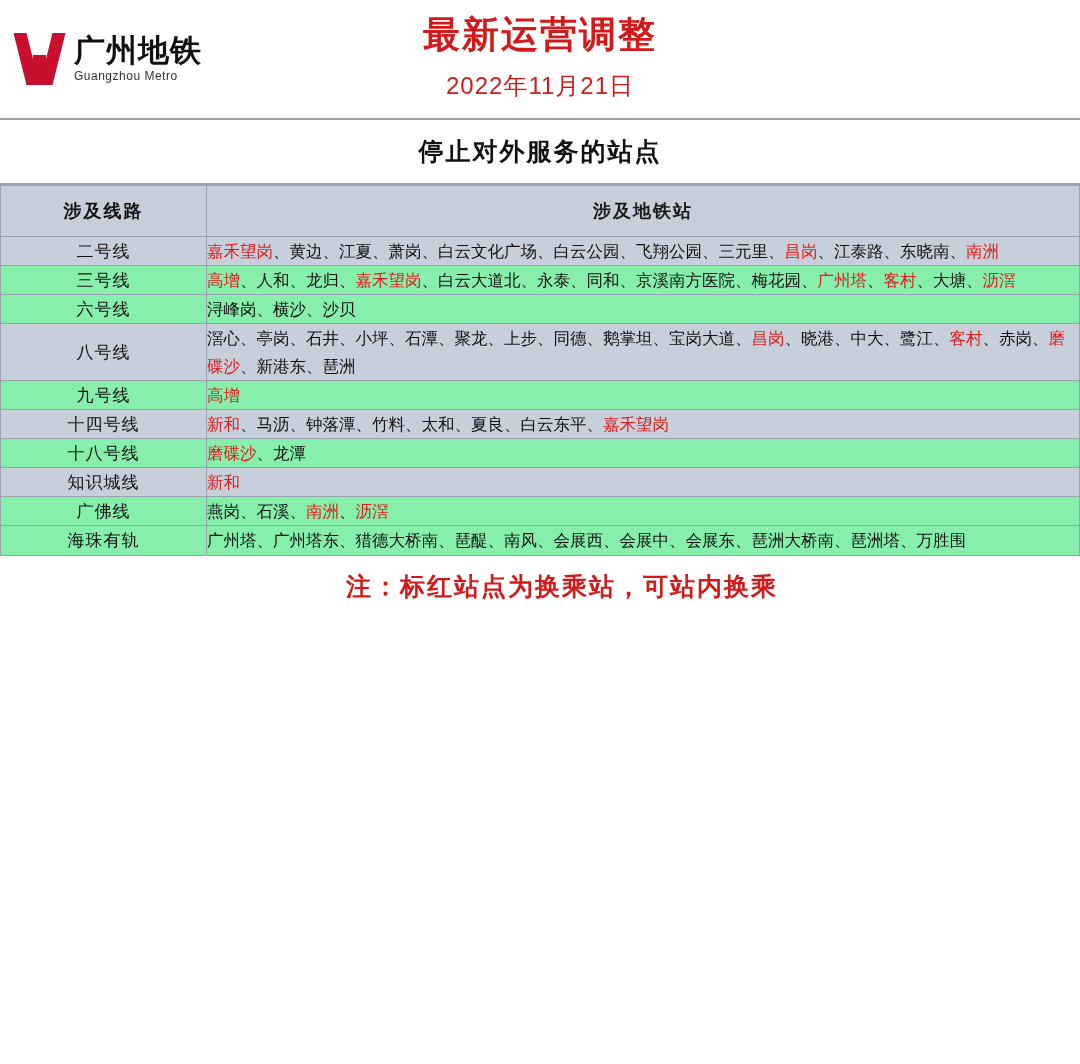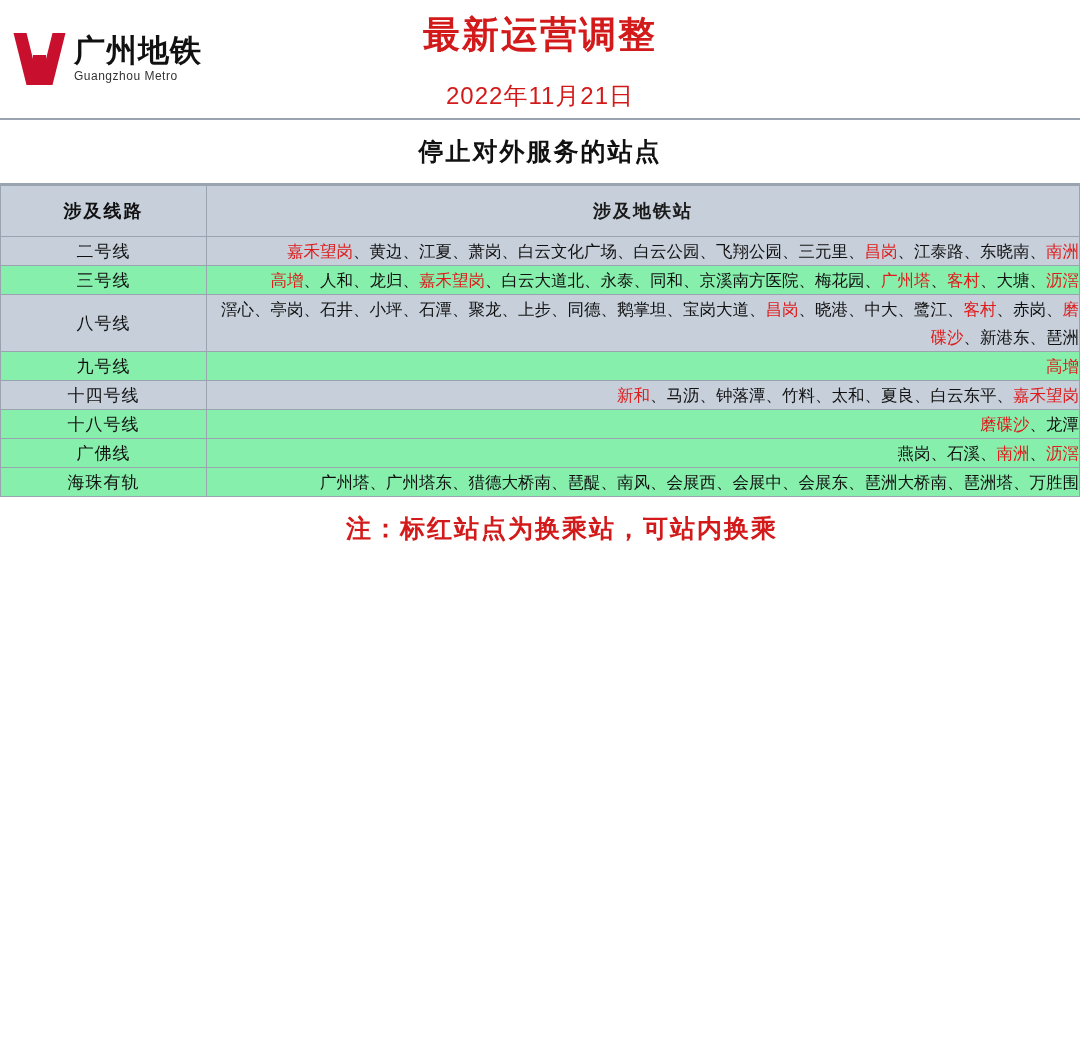--- a/index.html
+++ b/index.html
@@ -84,21 +84,21 @@
     pointer-events: none;
   }
   .main-title {
     font-family: "DejaVu Serif", "Liberation Serif", serif;
     font-size: 37px;
     font-weight: bold;
     color: #d31a1a;
     letter-spacing: 2px;
   }
   .sub-title {
-    margin-top: 20px;
+    margin-top: 10px;
     font-size: 24px;
     color: #d31a1a;
     letter-spacing: 1px;
   }
 
   
   .section-title {
     height: 65px;
     display: flex;
     align-items: center;
@@ -134,21 +134,21 @@
     background: #c6cfda;
     font-size: 18px;
     font-weight: bold;
     letter-spacing: 2px;
   }
   td.line-cell {
     padding: 8px 4px;
   }
   td.stations-cell {
     padding: 10px 14px;
-    text-align: right;
+    text-align: left;
     font-size: 16.5px;
     line-height: 1.7;
     color: #111;
   }
   tr.shade td { background: #c6cfda; }
   tr.plain td { background: #86efac; }
   .hl { color: #e01b1b; }
 
   
   .footer-note {
@@ -199,36 +199,44 @@
     </thead>
     <tbody id="table-body">
         <tr class="shade">
           <td class="line-cell">二号线</td>
           <td class="stations-cell"><span class="hl">嘉禾望岗</span><span>、</span><span>黄边</span><span>、</span><span>江夏</span><span>、</span><span>萧岗</span><span>、</span><span>白云文化广场</span><span>、</span><span>白云公园</span><span>、</span><span>飞翔公园</span><span>、</span><span>三元里</span><span>、</span><span class="hl">昌岗</span><span>、</span><span>江泰路</span><span>、</span><span>东晓南</span><span>、</span><span class="hl">南洲</span></td>
         </tr>
         <tr class="plain">
           <td class="line-cell">三号线</td>
           <td class="stations-cell"><span class="hl">高增</span><span>、</span><span>人和</span><span>、</span><span>龙归</span><span>、</span><span class="hl">嘉禾望岗</span><span>、</span><span>白云大道北</span><span>、</span><span>永泰</span><span>、</span><span>同和</span><span>、</span><span>京溪南方医院</span><span>、</span><span>梅花园</span><span>、</span><span class="hl">广州塔</span><span>、</span><span class="hl">客村</span><span>、</span><span>大塘</span><span>、</span><span class="hl">沥滘</span></td>
         </tr>
+        <tr class="plain">
+          <td class="line-cell">六号线</td>
+          <td class="stations-cell"><span>浔峰岗</span><span>、</span><span>横沙</span><span>、</span><span>沙贝</span></td>
+        </tr>
         <tr class="shade">
           <td class="line-cell">八号线</td>
           <td class="stations-cell"><span>滘心</span><span>、</span><span>亭岗</span><span>、</span><span>石井</span><span>、</span><span>小坪</span><span>、</span><span>石潭</span><span>、</span><span>聚龙</span><span>、</span><span>上步</span><span>、</span><span>同德</span><span>、</span><span>鹅掌坦</span><span>、</span><span>宝岗大道</span><span>、</span><span class="hl">昌岗</span><span>、</span><span>晓港</span><span>、</span><span>中大</span><span>、</span><span>鹭江</span><span>、</span><span class="hl">客村</span><span>、</span><span>赤岗</span><span>、</span><span class="hl">磨碟沙</span><span>、</span><span>新港东</span><span>、</span><span>琶洲</span></td>
         </tr>
         <tr class="plain">
           <td class="line-cell">九号线</td>
           <td class="stations-cell"><span class="hl">高增</span></td>
         </tr>
         <tr class="shade">
           <td class="line-cell">十四号线</td>
           <td class="stations-cell"><span class="hl">新和</span><span>、</span><span>马沥</span><span>、</span><span>钟落潭</span><span>、</span><span>竹料</span><span>、</span><span>太和</span><span>、</span><span>夏良</span><span>、</span><span>白云东平</span><span>、</span><span class="hl">嘉禾望岗</span></td>
         </tr>
         <tr class="plain">
           <td class="line-cell">十八号线</td>
           <td class="stations-cell"><span class="hl">磨碟沙</span><span>、</span><span>龙潭</span></td>
         </tr>
+        <tr class="shade">
+          <td class="line-cell">知识城线</td>
+          <td class="stations-cell"><span class="hl">新和</span></td>
+        </tr>
         <tr class="plain">
           <td class="line-cell">广佛线</td>
           <td class="stations-cell"><span>燕岗</span><span>、</span><span>石溪</span><span>、</span><span class="hl">南洲</span><span>、</span><span class="hl">沥滘</span></td>
         </tr>
         <tr class="plain">
           <td class="line-cell">海珠有轨</td>
           <td class="stations-cell"><span>广州塔</span><span>、</span><span>广州塔东</span><span>、</span><span>猎德大桥南</span><span>、</span><span>琶醍</span><span>、</span><span>南风</span><span>、</span><span>会展西</span><span>、</span><span>会展中</span><span>、</span><span>会展东</span><span>、</span><span>琶洲大桥南</span><span>、</span><span>琶洲塔</span><span>、</span><span>万胜围</span></td>
         </tr>
       </tbody>
   </table>

